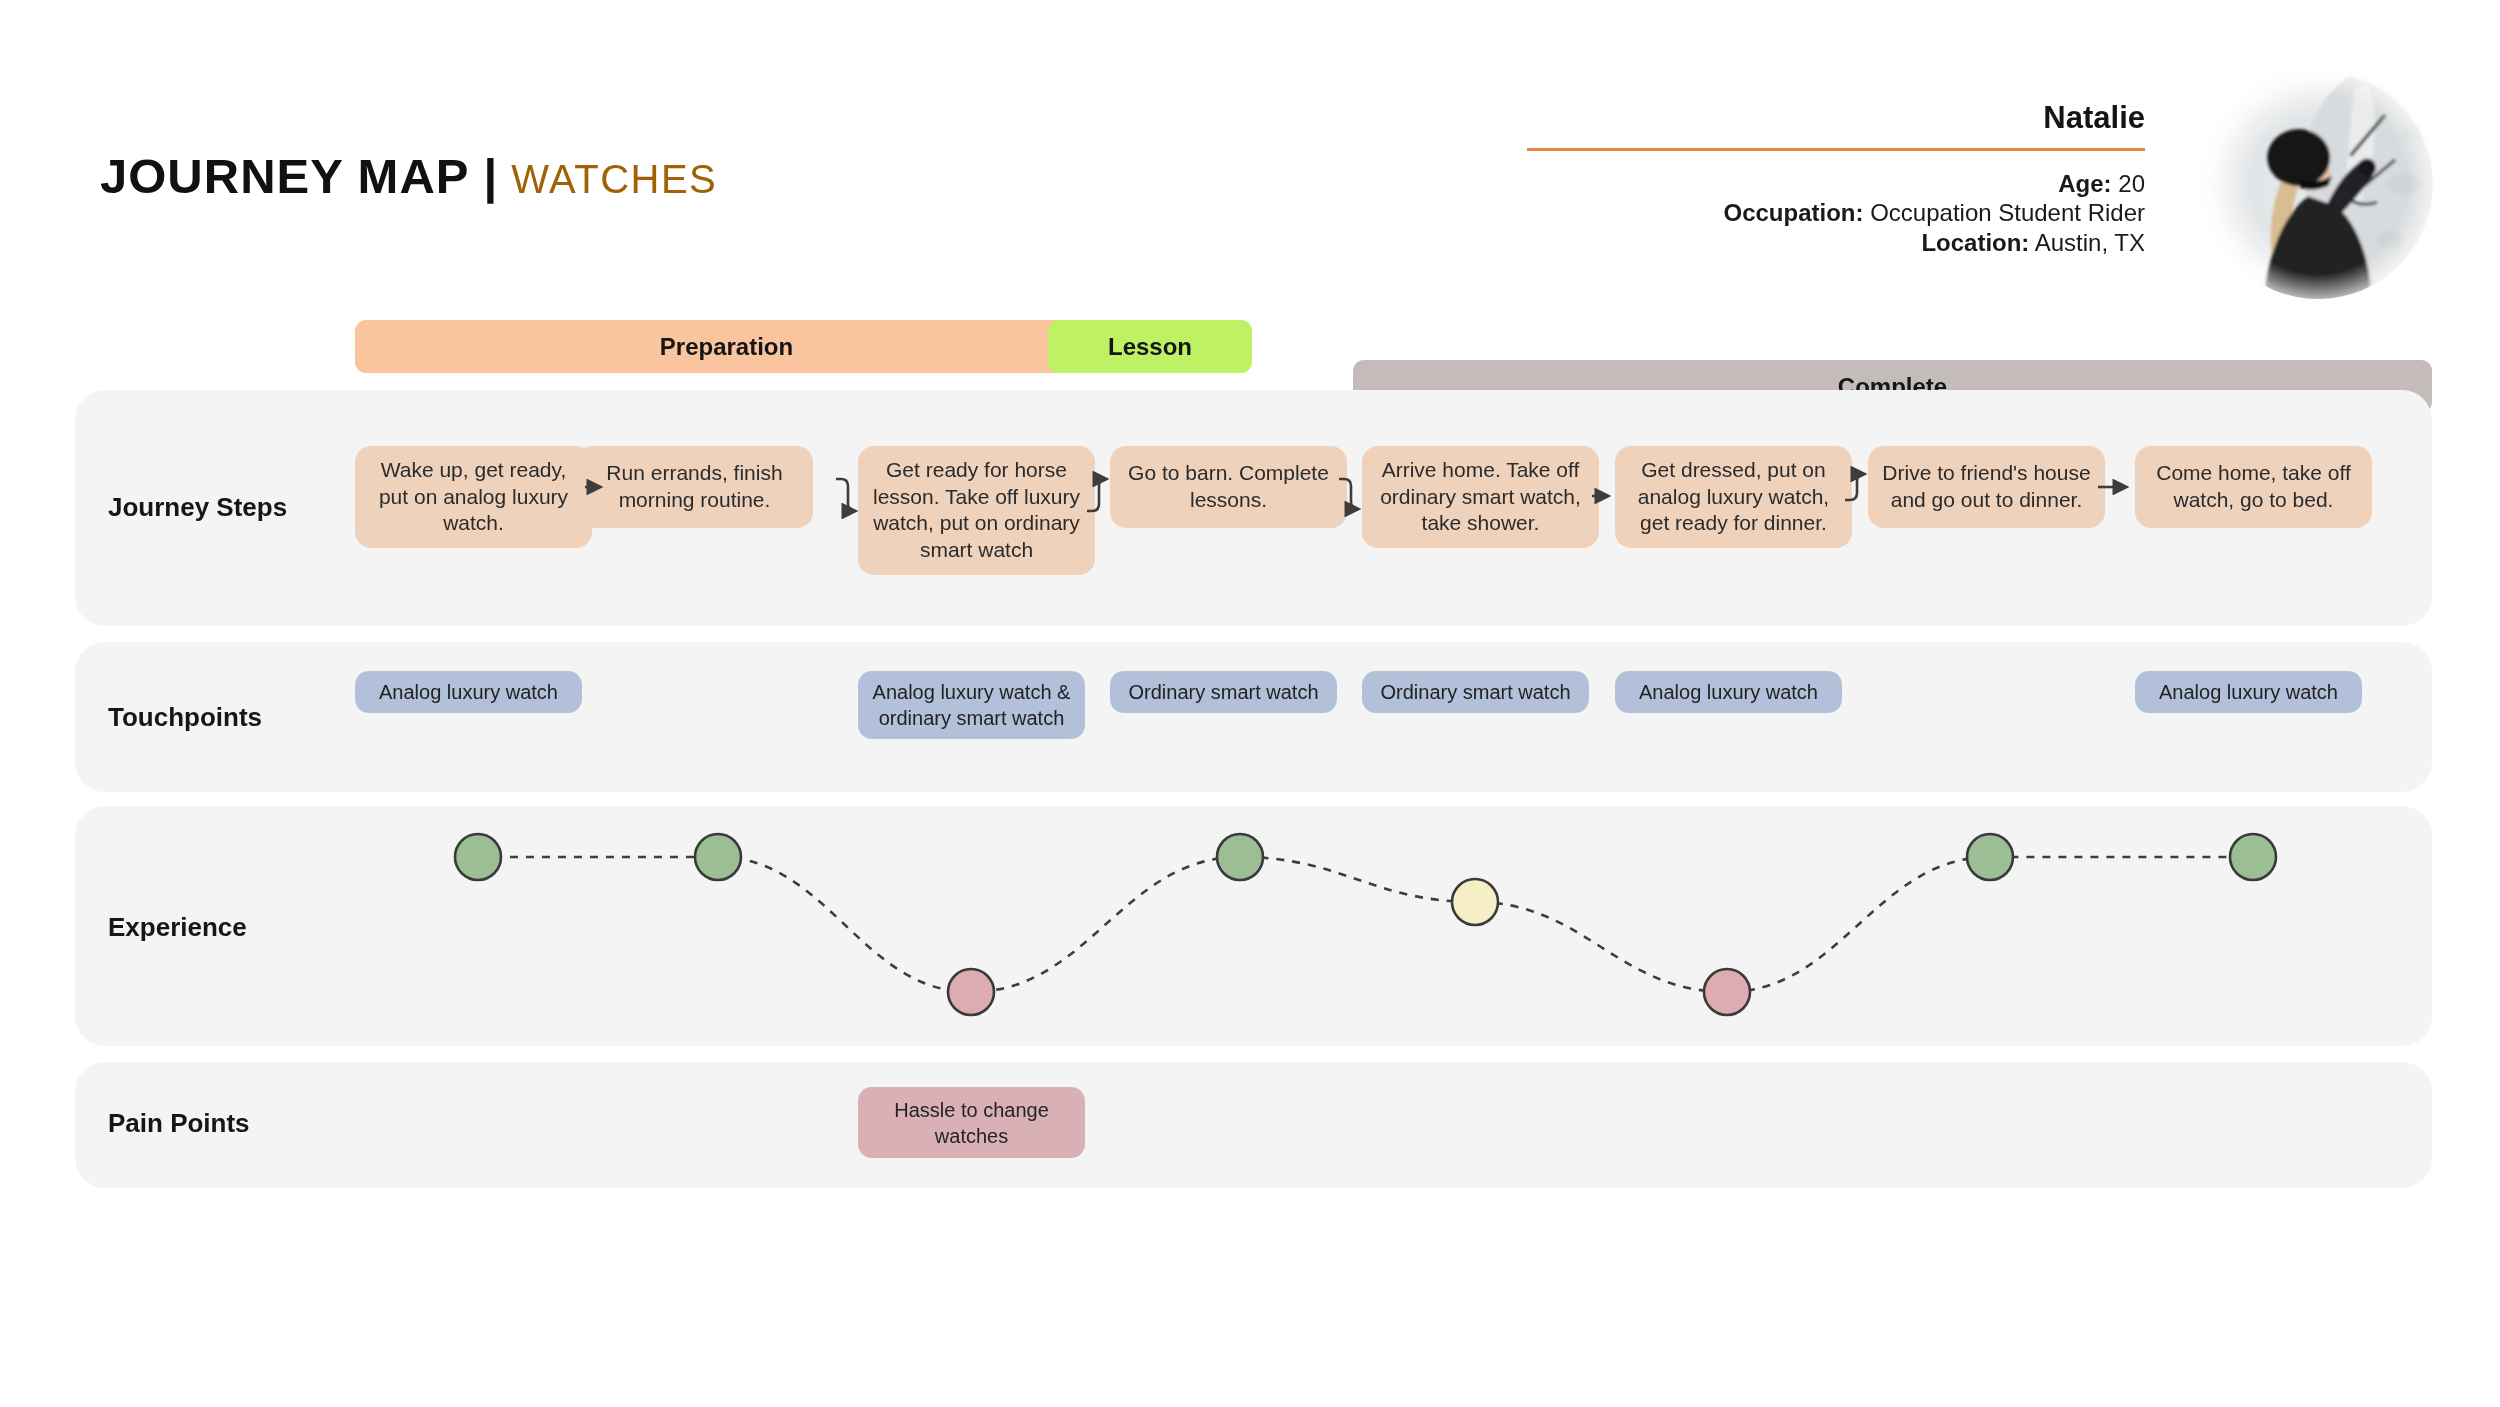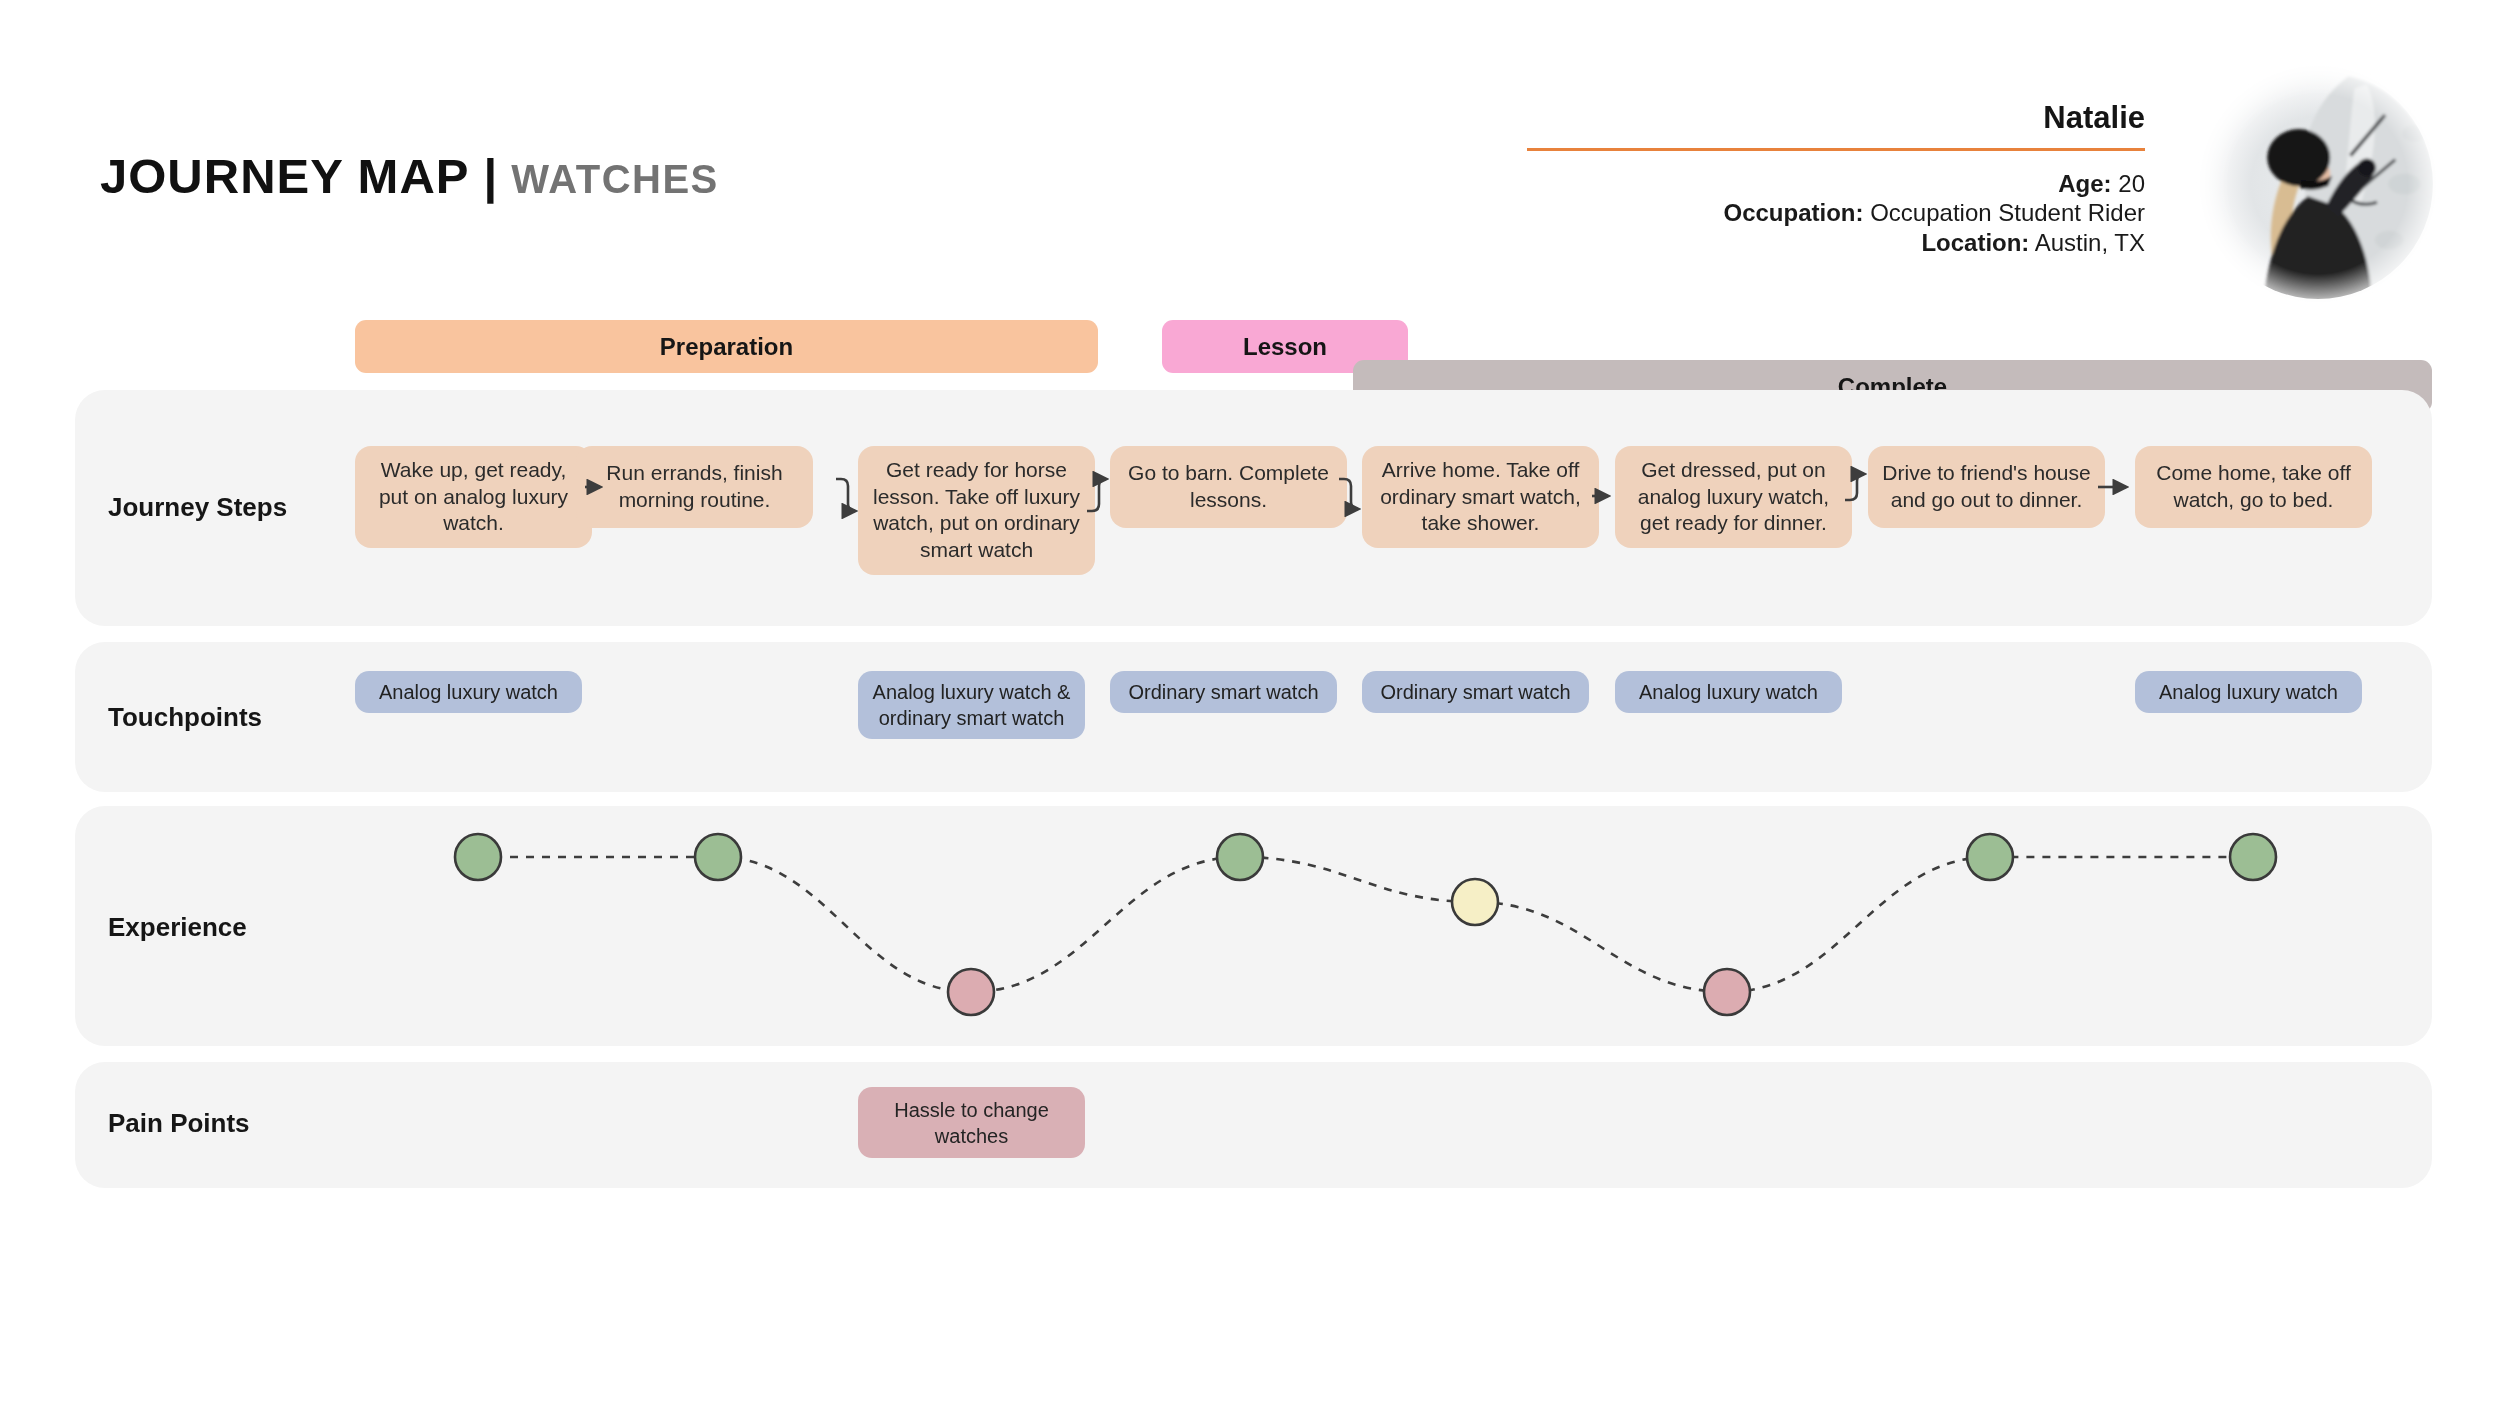--- a/index.html
+++ b/index.html
@@ -4,35 +4,35 @@
 <style>
   html,body{margin:0;padding:0;background:#ffffff;}
   .canvas{
     position:relative;width:2500px;height:1407px;background:#ffffff;overflow:hidden;
     font-family:"Liberation Sans","DejaVu Sans",sans-serif;color:#1c1c1c;
   }
   
   .title-block{position:absolute;left:100px;top:148px;display:flex;align-items:baseline;white-space:nowrap;}
   .title-main{font-size:49px;font-weight:800;letter-spacing:1px;color:#111;}
   .title-divider{font-size:49px;font-weight:800;margin:0 14px;color:#111;}
-  .title-topic{font-size:40px;font-weight:700;letter-spacing:1.5px;color:#737373;text-align:center;}
+  .title-topic{font-size:40px;font-weight:400;letter-spacing:1.5px;color:#a16207;text-align:center;}
   .persona{position:absolute;left:1527px;top:100px;width:618px;text-align:right;}
   .persona-name{font-size:31px;font-weight:700;color:#151515;}
   .persona-rule{margin-top:12px;border-top:3px solid #E8823C;width:100%;height:0;}
   .persona-details{margin-top:18px;font-size:24px;line-height:1.22;color:#1a1a1a;}
   .persona-details b{font-weight:700;}
   .photo{
     position:absolute;left:2196px;top:62px;width:244px;height:244px;
     -webkit-mask-image:radial-gradient(circle at 50% 50%, #000 52%, transparent 74%);
             mask-image:radial-gradient(circle at 50% 50%, #000 52%, transparent 74%);
   }
   
   .phase{position:absolute;top:320px;height:53px;border-radius:11px;display:flex;align-items:center;justify-content:center;font-size:24px;font-weight:700;color:#161616;}
   .phase-prep{left:355px;width:743px;background:#F9C49E;}
-  .phase-lesson{left:1162px;width:246px;background:#f9a8d4;}
+  .phase-lesson{left:1048px;width:204px;background:#bef264;}
   .phase-complete{left:1353px;width:1079px;background:#C4BBBB;margin-top:40px;}
   
   .row-bg{position:absolute;left:75px;width:2357px;background:#F4F4F4;border-radius:30px;}
   .row-journey{top:390px;height:236px;}
   .row-touch{top:642px;height:150px;}
   .row-exp{top:806px;height:240px;}
   .row-pain{top:1062px;height:126px;}
   .row-label{position:absolute;left:108px;font-size:26px;font-weight:700;color:#161616;white-space:nowrap;}
   
   .step-box{

